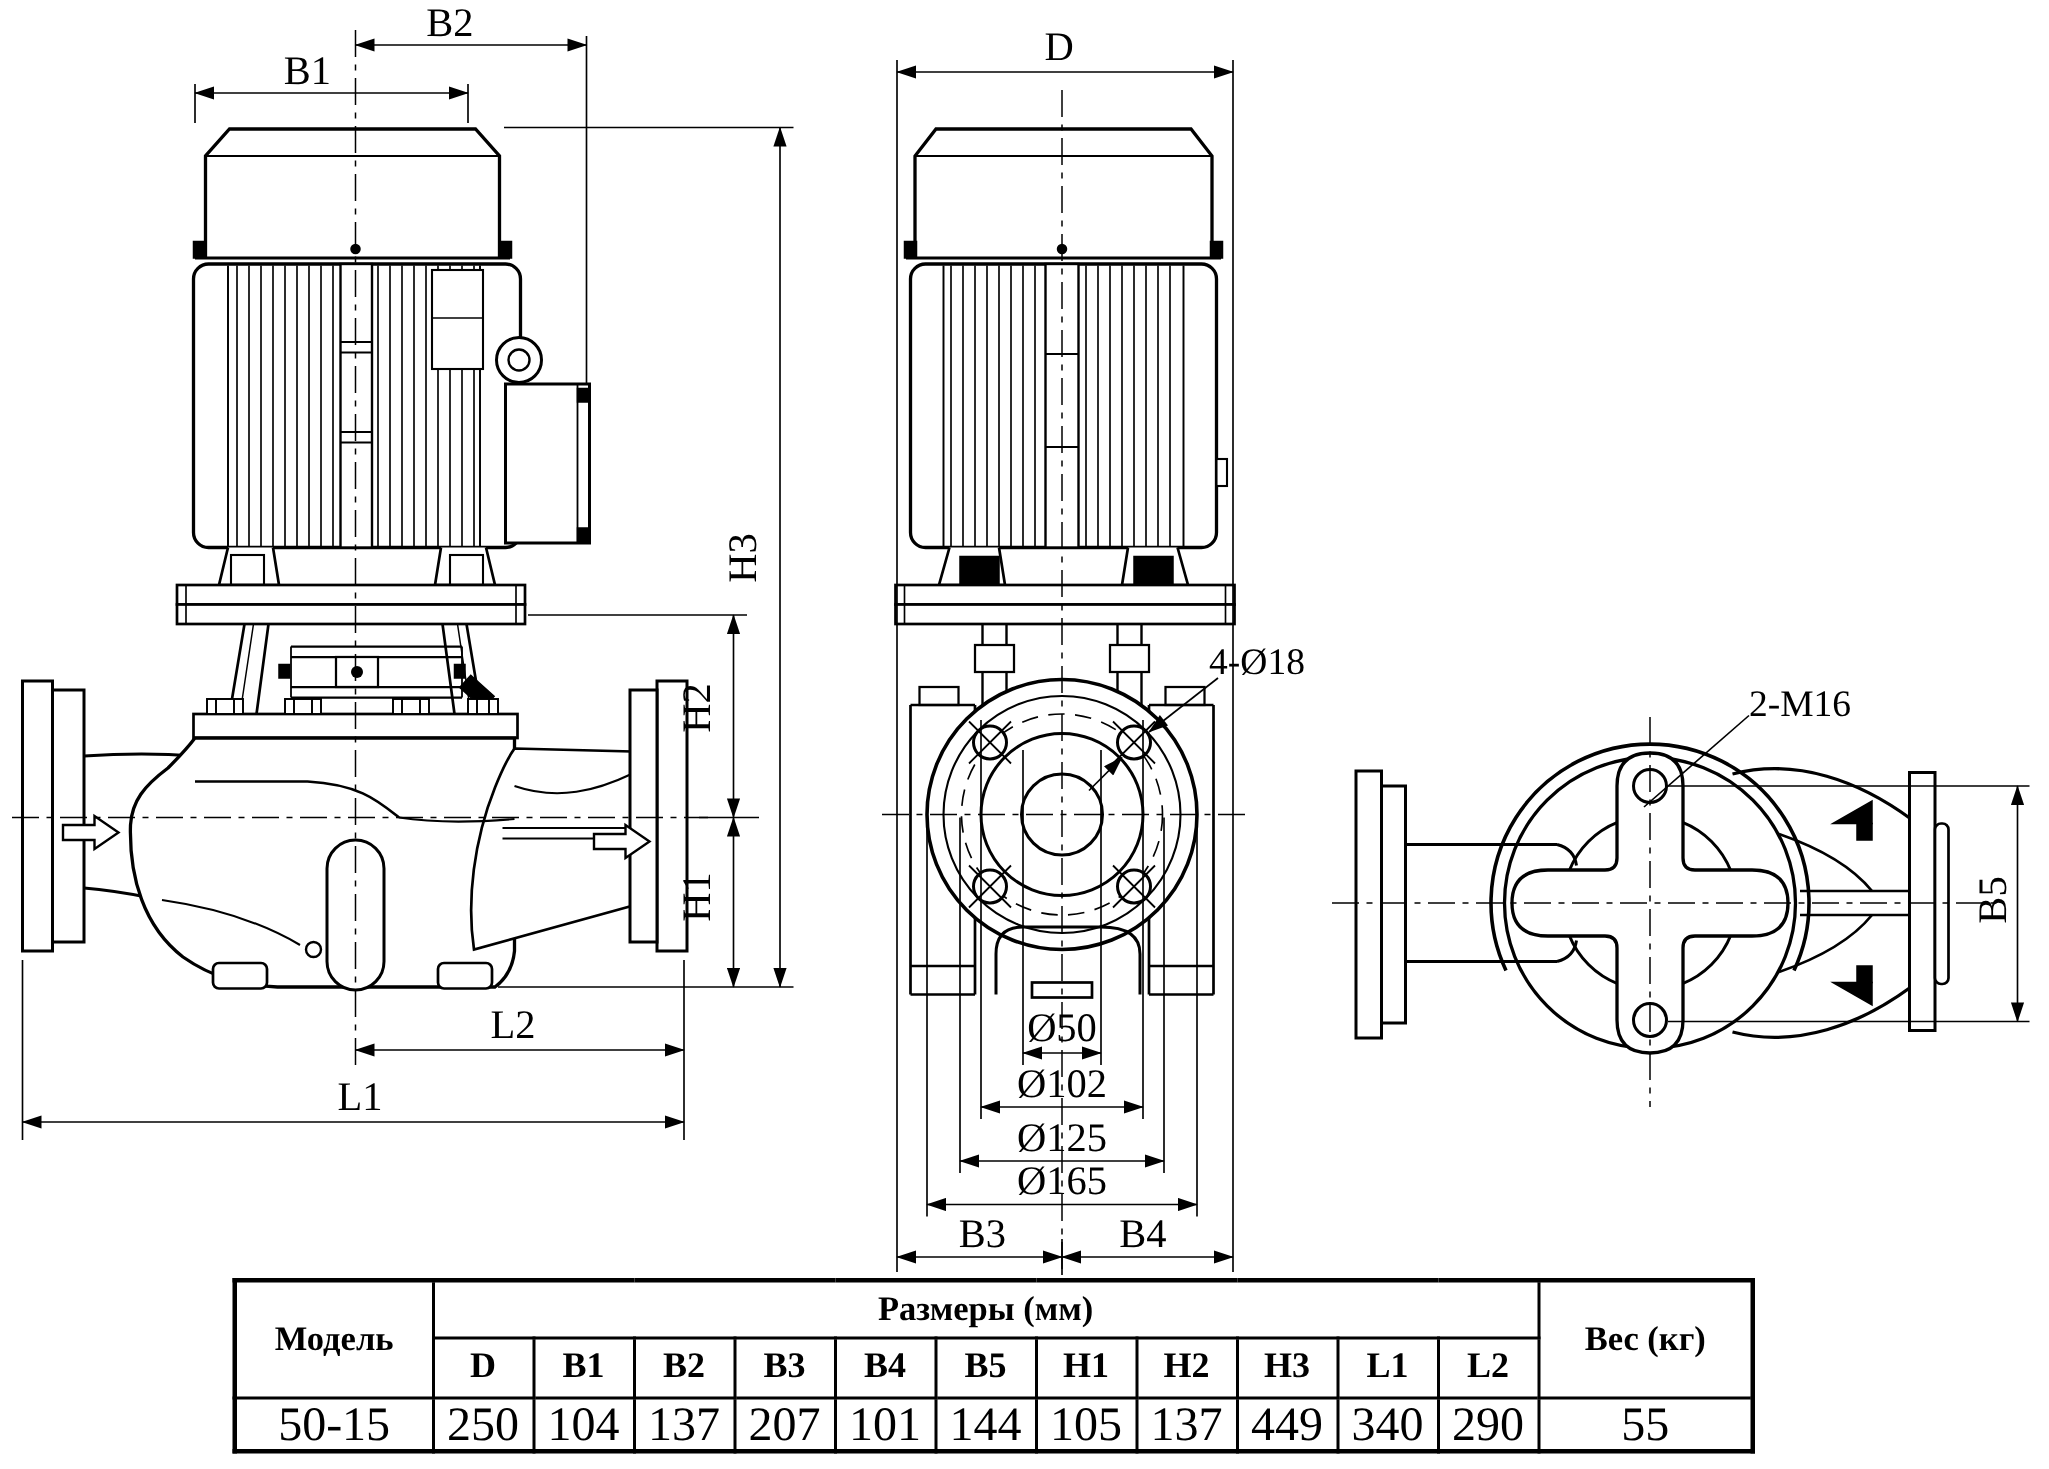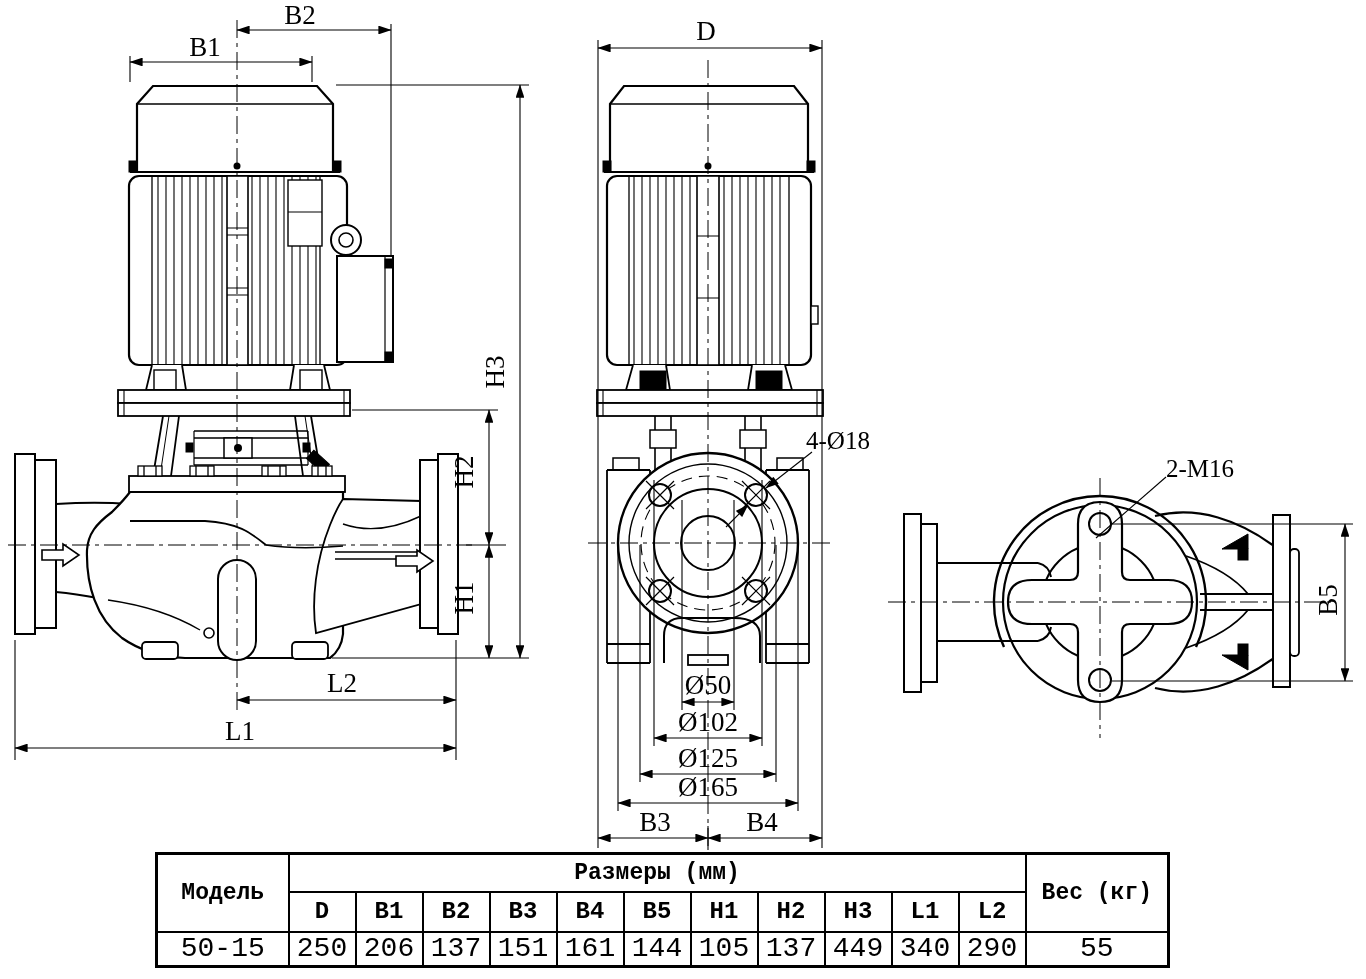--- a/index.html
+++ b/index.html
@@ -12,30 +12,30 @@
   svg text{
     font-family:"Liberation Serif", serif;
     fill:#000;
   }
   .dimtxt{font-size:27px;}
   .dimtxt-sm{font-size:25px;}
   
   .spec-table{
     position:absolute;left:155px;top:852px;width:1012px;height:113px;
     border-collapse:collapse;table-layout:fixed;
-    font-family:Liberation Mono, monospace;color:#000;background:#fff;
+    font-family:Liberation Serif, serif;color:#000;background:#fff;
   }
   .spec-table td{
     border:2px solid #000;text-align:center;vertical-align:middle;padding:0;
     font-size:24px;line-height:1.05;overflow:hidden;
   }
   .spec-table{border:3px solid #000;}
   .spec-table .hdr{font-weight:bold;font-size:23px;}
   .spec-table .colhdr{font-weight:bold;font-size:24px;}
-  .spec-table .val{font-size:28px;}
+  .spec-table .val{font-size:32px;}
 </style>
 </head>
 <body>
 
 <div id="stage">
 <svg width="1366" height="979" viewBox="0 0 1366 979">
   <defs>
     <marker id="arr" viewBox="0 0 12 8" refX="11.5" refY="4" markerWidth="13" markerHeight="8" orient="auto-start-reverse">
       <path d="M0,0 L12,4 L0,8 Z" fill="#000"></path>
     </marker>
@@ -323,24 +323,24 @@
     <td class="colhdr">B5</td>
     <td class="colhdr">H1</td>
     <td class="colhdr">H2</td>
     <td class="colhdr">H3</td>
     <td class="colhdr">L1</td>
     <td class="colhdr">L2</td>
   </tr>
   <tr style="height:35px">
     <td class="val">50-15</td>
     <td class="val">250</td>
-    <td class="val">206</td>
+    <td class="val">104</td>
     <td class="val">137</td>
-    <td class="val">151</td>
-    <td class="val">161</td>
+    <td class="val">207</td>
+    <td class="val">101</td>
     <td class="val">144</td>
     <td class="val">105</td>
     <td class="val">137</td>
     <td class="val">449</td>
     <td class="val">340</td>
     <td class="val">290</td>
     <td class="val">55</td>
   </tr>
 </tbody>
     </table>

